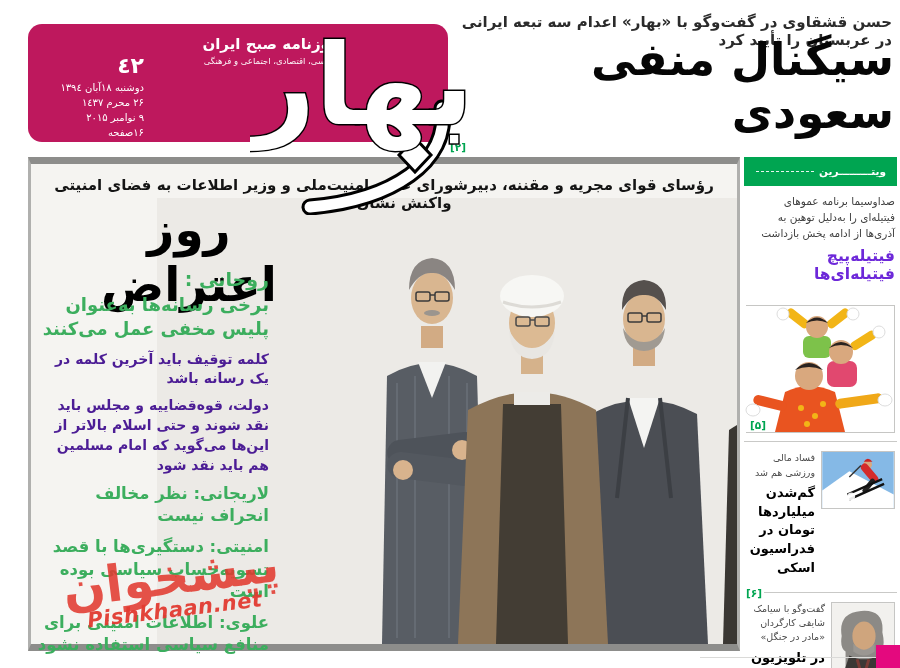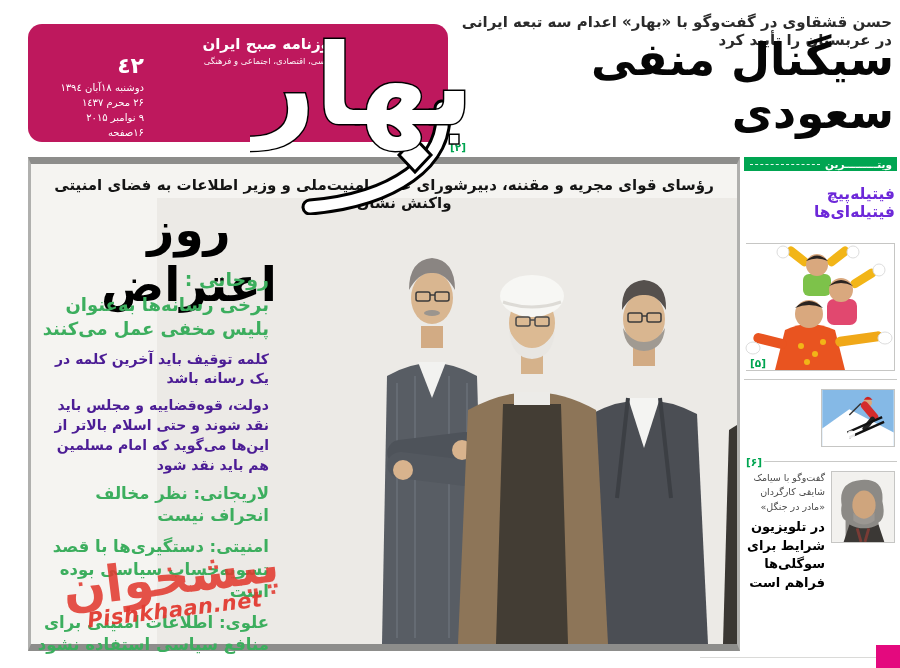--- a/index.html
+++ b/index.html
@@ -43,21 +43,21 @@
   .photo-svg{position:absolute;right:0;top:34px;width:580px;height:446px;z-index:1;}
 
   
   .watermark{position:absolute;left:42px;top:552px;width:260px;text-align:center;
              transform:rotate(-7deg);color:#e23b31;z-index:6;}
   .wm-fa{font-size:50px;font-weight:bold;line-height:1;opacity:.88;direction:rtl;}
   .wm-en{font-size:21px;font-weight:bold;font-style:italic;margin-top:-4px;letter-spacing:.5px;opacity:.95;}
 
   
   .sidebar{position:absolute;left:744px;top:157px;width:153px;height:509px;direction:rtl;}
-  .sb-head{height:14px;background:#00a551;display:flex;align-items:center;padding:0 5px;}
+  .sb-head{height:29px;background:#00a551;display:flex;align-items:center;padding:0 11px;}
   .sb-head-label{color:#fff;font-size:10.5px;font-weight:bold;line-height:1;}
   .sb-head-dash{flex:1;border-bottom:1px dashed rgba(255,255,255,.9);margin:0 5px 0 1px;}
   .sb-item1{padding:8px 2px 0;}
   .sb-kicker{font-size:10.5px;color:#3f3f3f;line-height:1.5;text-align:right;}
   .sb-title{font-size:15.5px;font-weight:bold;color:#6d28d9;margin-top:6px;text-align:right;}
   .sb-fig{margin-top:22px;position:relative;border:1px solid #c6c6c4;background:#fff;height:128px;}
   .sb-fig .pageref{position:absolute;left:2px;bottom:1px;background:rgba(255,255,255,.7);padding:0 1px;}
   .sb-div{border-bottom:1px solid #c9c9c7;position:relative;height:9px;margin:0 0 2px;}
   .sb-div .pageref{position:absolute;left:0;top:3px;background:#fff;padding:0 2px;}
   .sb-row{display:flex;gap:6px;padding:7px 2px 6px;align-items:flex-start;}
@@ -182,20 +182,21 @@
     <div class="wm-en">Pishkhaan.net</div>
   </div>
 
   <div class="sidebar">
     <div class="sb-head">
       <span class="sb-head-label">ویتـــــــــرین</span>
       <span class="sb-head-dash"></span>
     </div>
 
     <div class="sb-item1">
+      <div class="sb-kicker">صداوسیما برنامه عموهای فیتیله‌ای را به‌دلیل توهین به آذری‌ها از ادامه پخش بازداشت</div>
       <div class="sb-title">فیتیله‌پیچ فیتیله‌ای‌ها</div>
       <div class="sb-fig">
         <svg viewBox="0 0 149 126" width="149" height="126">
           <rect width="149" height="126" fill="#ffffff"></rect>
 
           <g>
             <rect x="58" y="30" width="28" height="22" rx="6" fill="#7dc24a"></rect>
             <rect x="40" y="8" width="26" height="9" rx="4" fill="#f2b517" transform="rotate(38 53 12)"></rect>
             <rect x="80" y="8" width="26" height="9" rx="4" fill="#f2b517" transform="rotate(-38 93 12)"></rect>
             <circle cx="38" cy="8" r="6" fill="#fff" stroke="#ddd"></circle>
@@ -238,20 +239,24 @@
         <circle cx="47" cy="13" r="4.5" fill="#d9a87e"></circle>
         <path d="M43,10 Q47,4 52,10 Z" fill="#c22"></path>
         <path d="M44,16 L54,28" stroke="#d42b2b" stroke-width="8" stroke-linecap="round"></path>
         <path d="M52,30 L44,40" stroke="#222" stroke-width="5" stroke-linecap="round"></path>
         <line x1="26" y1="44" x2="62" y2="28" stroke="#111" stroke-width="2.5"></line>
         <line x1="28" y1="49" x2="64" y2="33" stroke="#111" stroke-width="2.5"></line>
         <line x1="40" y1="14" x2="28" y2="26" stroke="#333" stroke-width="1.5"></line>
         <circle cx="30" cy="46" r="4" fill="#fff" opacity=".9"></circle>
         <circle cx="25" cy="49" r="3" fill="#fff" opacity=".9"></circle>
       </svg>
+      <div class="rtext">
+        <div class="r-kicker">فساد مالی ورزشی هم شد</div>
+        <div class="r-title">گم‌شدن میلیاردها تومان در فدراسیون اسکی</div>
+      </div>
     </div>
     <div class="sb-div">
       <span class="pageref">[۶]</span>
     </div>
 
     <div class="sb-row">
       <svg class="thumb" viewBox="0 0 64 72" width="64" height="72">
         <rect width="64" height="72" fill="#f2f1ee"></rect>
         <path d="M10,34 Q6,10 30,8 Q54,6 52,30 Q56,48 48,52 L48,72 L14,72 L14,50 Q8,46 10,34 Z" fill="#8c8a86"></path>
         <ellipse cx="33" cy="34" rx="12" ry="15" fill="#cfa57d"></ellipse>

